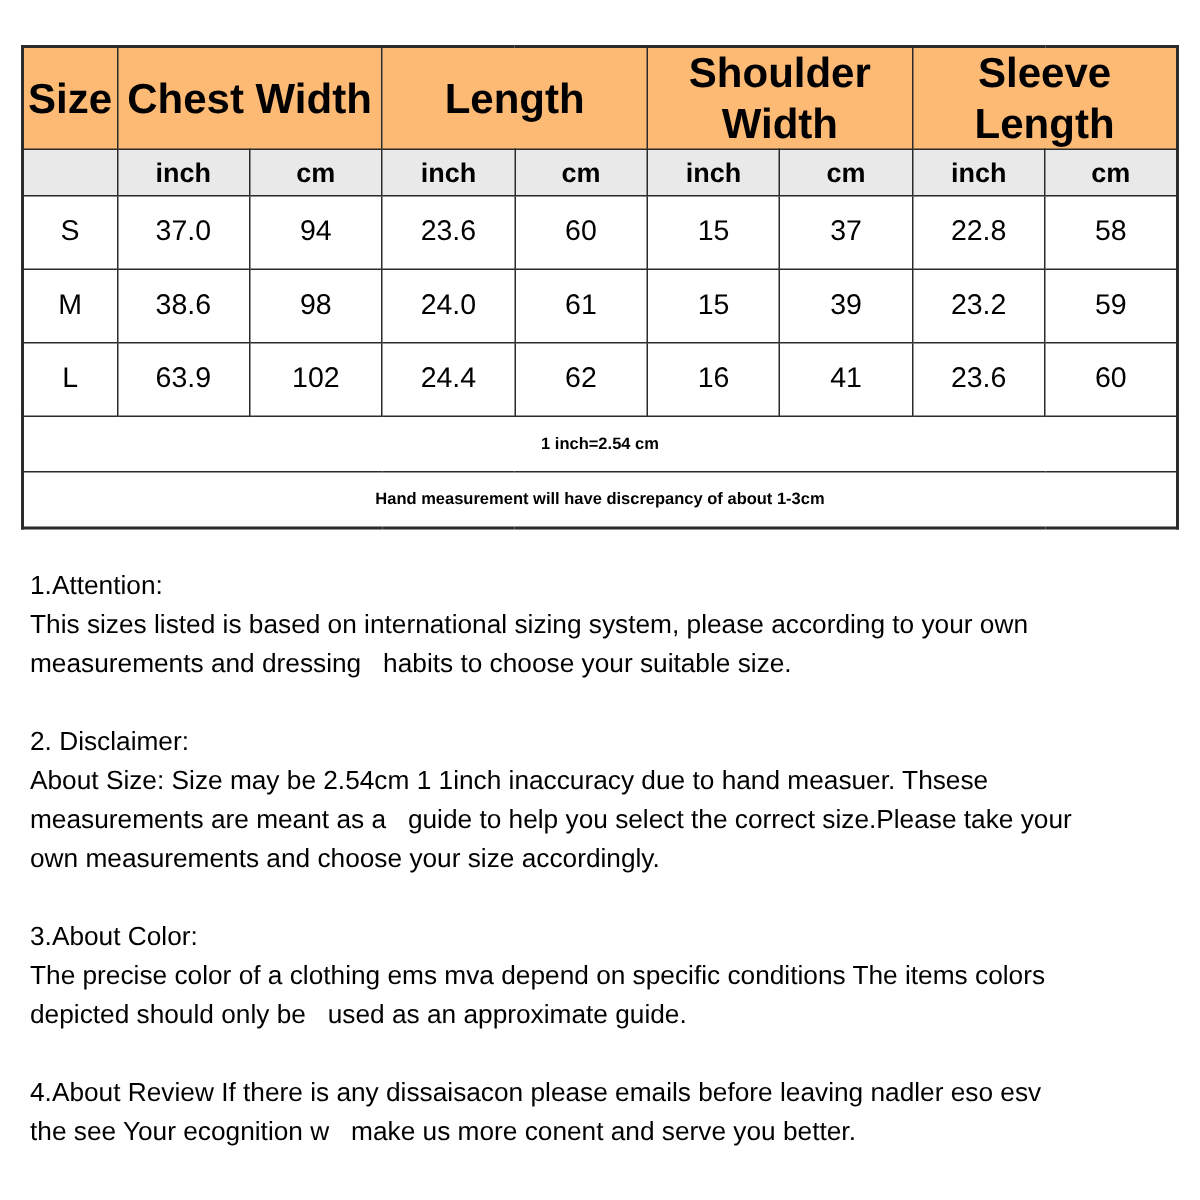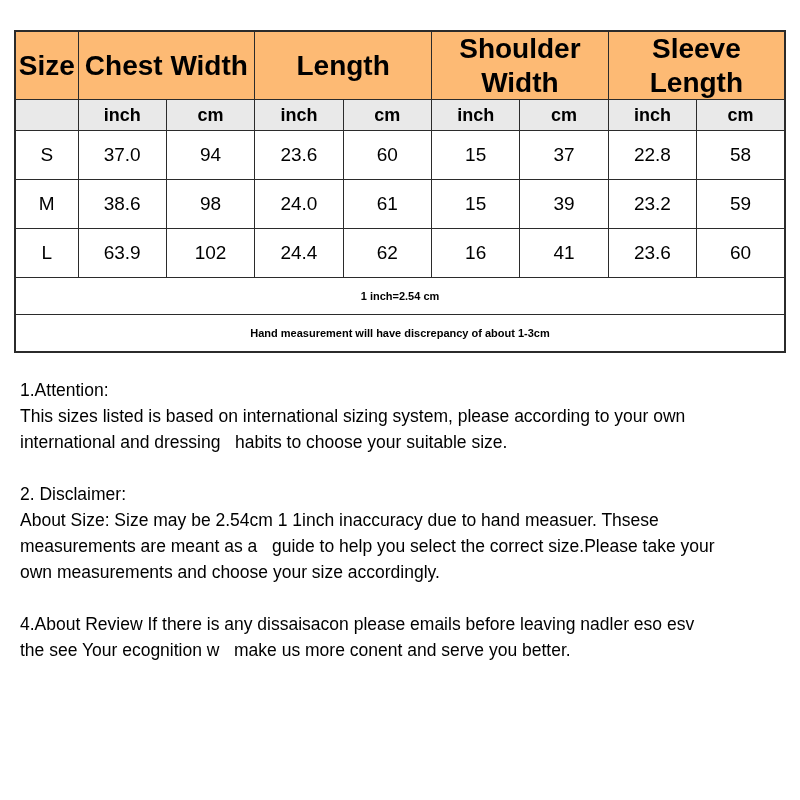--- a/index.html
+++ b/index.html
@@ -132,25 +132,30 @@
     <tr>
       <td class="note-td" colspan="9">Hand measurement will have discrepancy of about 1-3cm</td>
     </tr>
   </tbody>
 </table>
 
 <div class="info">
   <div class="info-section">
     <div class="info-heading">1.Attention:</div>
     <div class="info-line">This sizes listed is based on international sizing system, please according to your own</div>
-    <div class="info-line">international and dressing   habits to choose your suitable size.</div>
+    <div class="info-line">measurements and dressing   habits to choose your suitable size.</div>
   </div>
   <div class="info-section">
     <div class="info-heading">2. Disclaimer:</div>
     <div class="info-line">About Size: Size may be 2.54cm 1 1inch inaccuracy due to hand measuer. Thsese</div>
     <div class="info-line">measurements are meant as a   guide to help you select the correct size.Please take your</div>
     <div class="info-line">own measurements and choose your size accordingly.</div>
   </div>
   <div class="info-section">
+    <div class="info-heading">3.About Color:</div>
+    <div class="info-line">The precise color of a clothing ems mva depend on specific conditions The items colors</div>
+    <div class="info-line">depicted should only be   used as an approximate guide.</div>
+  </div>
+  <div class="info-section">
     <div class="info-line">4.About Review If there is any dissaisacon please emails before leaving nadler eso esv</div>
     <div class="info-line">the see Your ecognition w   make us more conent and serve you better.</div>
   </div>
 </div>
 
 </body></html>

